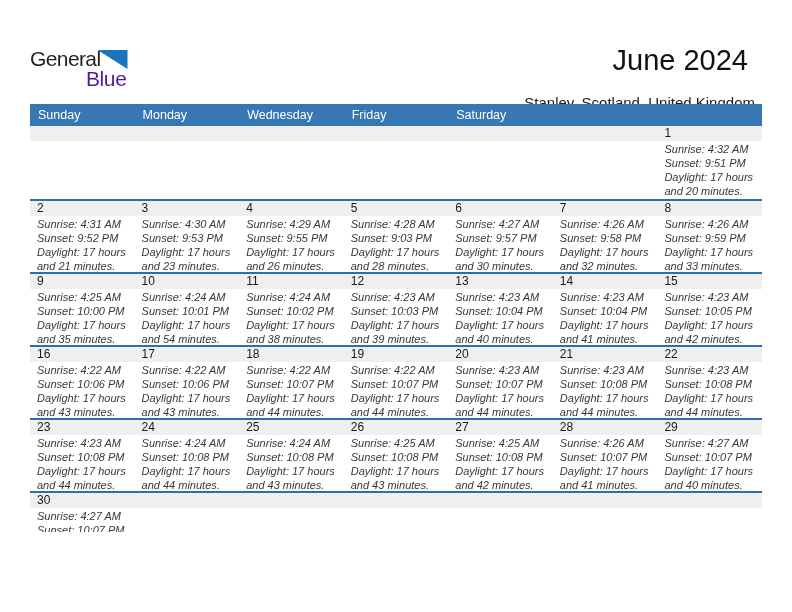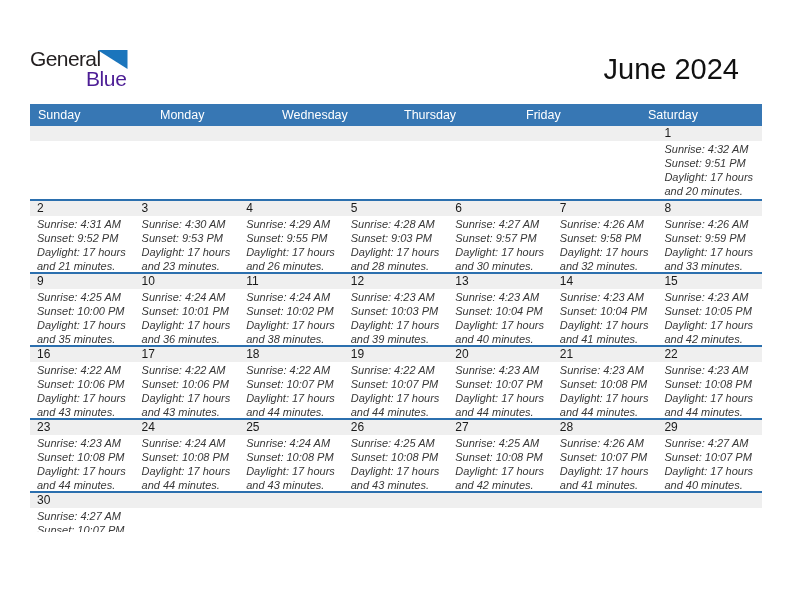--- a/index.html
+++ b/index.html
@@ -12,26 +12,26 @@
   }
   
   .logo{position:absolute;left:30px;top:48px;width:120px;}
   .logo-top{display:flex;align-items:flex-start;height:22px;}
   .logo-general{font-size:21px;letter-spacing:-0.6px;color:#231f20;line-height:21px;}
   .logo-triangle{width:30px;height:19px;background:#1b75bc;
     clip-path:polygon(0 0,100% 0,100% 100%);margin-left:-3px;margin-top:2px;}
   .logo-blue{font-size:21px;letter-spacing:-0.4px;color:#4c1d95;line-height:18px;margin-left:56px;}
   
   .title-block{position:absolute;top:38px;right:37px;text-align:right;}
-  .page-title{font-size:29px;font-weight:normal;color:#111111;margin:16px;line-height:30px;}
+  .page-title{font-size:29px;font-weight:normal;color:#111111;margin:7px;line-height:30px;}
   .page-subtitle{font-size:15px;color:#1c1c1c;margin-top:20px;line-height:16px;}
   
   .calendar{position:absolute;left:30px;top:104px;width:732px;}
   .weekday-bar{
-    display:grid;grid-template-columns:repeat(6,1fr);
+    display:grid;grid-template-columns:repeat(7,1fr);
     background:#3777b4;height:22px;align-items:center;
   }
   .weekday-bar span{color:#ffffff;font-size:12.5px;padding-left:8px;line-height:22px;}
   .week-row{height:73px;box-sizing:border-box;}
   .week-row.bordered{border-top:2px solid #2b6fae;}
   .day-strip{display:grid;grid-template-columns:repeat(7,1fr);background:#efefef;height:15px;}
   .day-number{font-size:12px;line-height:15px;padding-left:7px;color:#1a1a1a;}
   .week-content{display:grid;grid-template-columns:repeat(7,1fr);}
   .day-cell{padding:1px 3px 0 7px;font-size:11px;line-height:14px;color:#383838;font-style:italic;}
   .cell-line{white-space:nowrap;}
@@ -52,21 +52,20 @@
   <div class="title-block">
     <div class="page-title">June 2024</div>
     <div class="page-subtitle">Stanley, Scotland, United Kingdom</div>
   </div>
 
   <div class="calendar">
     <div class="weekday-bar">
       <span>Sunday</span>
       <span>Monday</span>
       <span>Wednesday</span>
-      <span>Thursday</span>
       <span>Friday</span>
       <span>Saturday</span>
     </div>
     <div id="weeks">
         <div class="week-row">
           <div class="day-strip">
             <div class="day-number"></div>
             <div class="day-number"></div>
             <div class="day-number"></div>
             <div class="day-number"></div>
@@ -158,21 +157,21 @@
             <div class="day-cell">
               <div class="cell-line">Sunrise: 4:25 AM</div>
               <div class="cell-line">Sunset: 10:00 PM</div>
               <div class="cell-line">Daylight: 17 hours</div>
               <div class="cell-line">and 35 minutes.</div>
             </div>
             <div class="day-cell">
               <div class="cell-line">Sunrise: 4:24 AM</div>
               <div class="cell-line">Sunset: 10:01 PM</div>
               <div class="cell-line">Daylight: 17 hours</div>
-              <div class="cell-line">and 36 minutes.</div>
+              <div class="cell-line">and 54 minutes.</div>
             </div>
             <div class="day-cell">
               <div class="cell-line">Sunrise: 4:24 AM</div>
               <div class="cell-line">Sunset: 10:02 PM</div>
               <div class="cell-line">Daylight: 17 hours</div>
               <div class="cell-line">and 38 minutes.</div>
             </div>
             <div class="day-cell">
               <div class="cell-line">Sunrise: 4:23 AM</div>
               <div class="cell-line">Sunset: 10:03 PM</div>

